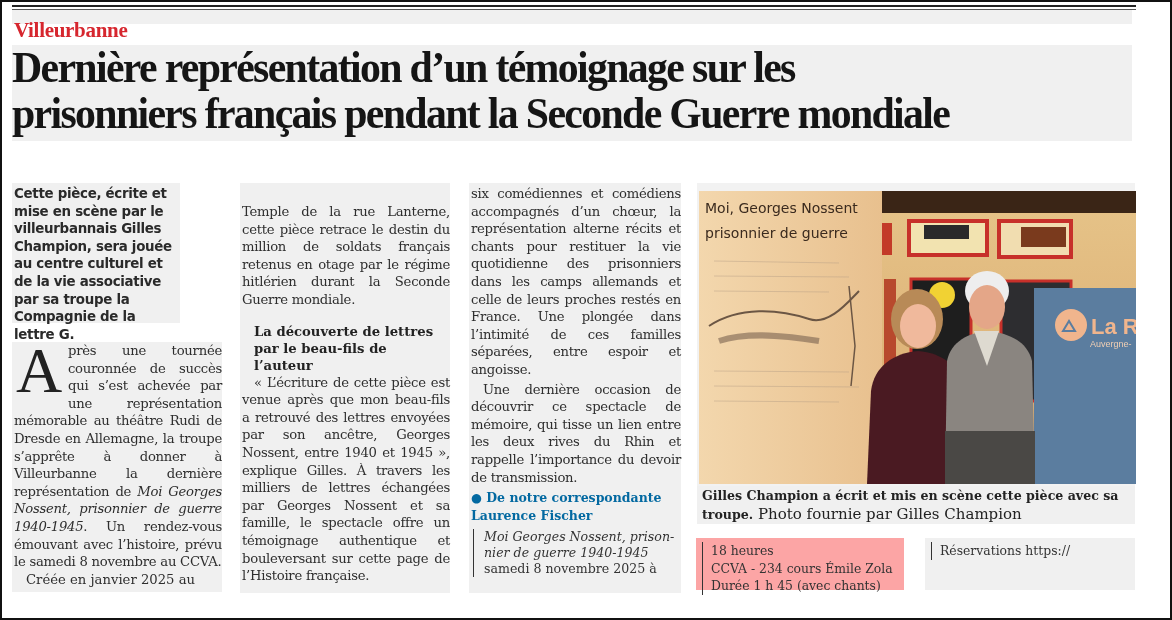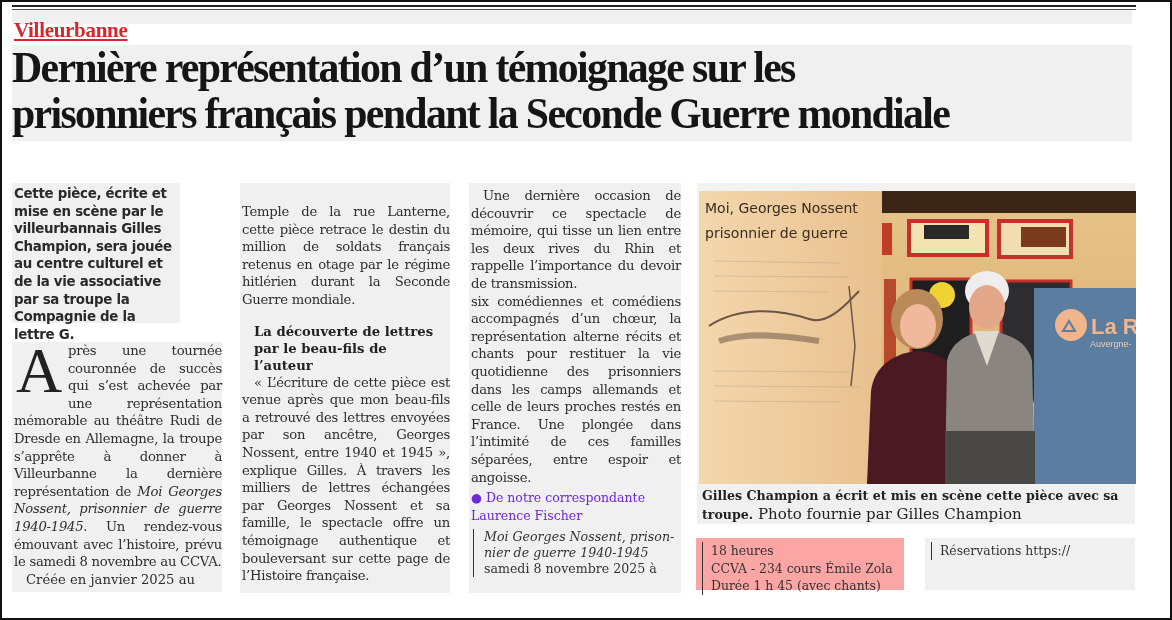--- a/index.html
+++ b/index.html
@@ -10,21 +10,21 @@
     position: absolute; left: 0; top: 0; width: 1172px; height: 620px;
     border: 2px solid #111; border-right-width: 2px;
   }
   .top-rule-1 { position: absolute; left: 12px; top: 5px; width: 1124px; height: 2px; background: #222; }
   .top-rule-2 { position: absolute; left: 12px; top: 9px; width: 1124px; height: 1px; background: #555; }
   .top-band { position: absolute; left: 12px; top: 10px; width: 1120px; height: 14px; background: #f0f0f0; }
 
   .section-label {
     position: absolute; left: 14px; top: 18px;
     font-family: "Liberation Serif", serif; font-weight: bold;
-    font-size: 21px; color: #d6262e; letter-spacing: -0.3px; text-decoration: underline;
+    font-size: 21px; color: #d6262e; letter-spacing: -0.3px;
   }
 
   .headline-band { position: absolute; left: 12px; top: 45px; width: 1120px; height: 96px; background: #f0f0f0; }
   .headline {
     position: absolute; left: 12px; top: 44px; width: 1140px;
     font-family: "Liberation Serif", serif; font-weight: bold;
     font-size: 45px; line-height: 46px; color: #151515; letter-spacing: -1.8px;
     transform: scaleX(0.93); transform-origin: left top;
   }
 
@@ -49,21 +49,21 @@
   .col3 { left: 469px; top: 183px; width: 212px; height: 410px; padding: 2px 0 0 2px; }
 
   .subhead {
     font-family: "DejaVu Serif", serif; font-weight: bold; font-size: 13.2px;
     line-height: 17px; color: #222; margin-top: 14px; padding-left: 12px;
   }
   .indent { text-indent: 12px; }
   .just { text-align: justify; letter-spacing: -0.25px; }
   em { font-style: italic; }
 
-  .byline { font-family: "DejaVu Serif", serif; font-weight: normal; font-size: 12.5px; line-height: 18px; color: #6d28d9; }
+  .byline { font-family: "DejaVu Serif", serif; font-weight: bold; font-size: 12.5px; line-height: 18px; color: #0369a1; }
   .infobox-left {
     border-left: 1.5px solid #333; padding-left: 10px; margin-left: 2px; margin-top: 4px;
     font-size: 12.6px; line-height: 16px; color: #333;
   }
 
   .photo {
     position: absolute; left: 699px; top: 191px; width: 437px; height: 293px; overflow: hidden;
     background: #e9c79c;
   }
   .photo-band { position: absolute; left: 697px; top: 183px; width: 438px; height: 306px; background: #f2f2f2; }
@@ -108,22 +108,22 @@
   <p class="t indent">Créée en janvier 2025 au</p>
 </div>
 
 <div class="col col2">
   <p class="t just">Temple de la rue Lanterne, cette pièce retrace le destin du million de soldats français retenus en otage par le régime hitlérien durant la Seconde Guerre mondiale.</p>
   <div class="subhead">La découverte de lettres par le beau-fils de l’auteur</div>
   <p class="t just indent">« L’écriture de cette pièce est venue après que mon beau-fils a retrouvé des lettres envoyées par son ancêtre, Georges Nossent, entre 1940 et 1945 », explique Gilles. À travers les milliers de lettres échangées par Georges Nossent et sa famille, le spectacle offre un témoignage authentique et bouleversant sur cette page de l’Histoire française.</p>
 </div>
 
 <div class="col col3">
+  <p class="t just">six comédiennes et comédiens accompagnés d’un chœur, la représentation alterne récits et chants pour restituer la vie quotidienne des prisonniers dans les camps allemands et celle de leurs proches restés en France. Une plongée dans l’intimité de ces familles séparées, entre espoir et angoisse.</p>
   <p class="t just indent" style="margin-top:2px">Une dernière occasion de découvrir ce spectacle de mémoire, qui tisse  un lien entre les deux rives du Rhin et rappelle l’importance du devoir de transmission.</p>
-  <p class="t just">six comédiennes et comédiens accompagnés d’un chœur, la représentation alterne récits et chants pour restituer la vie quotidienne des prisonniers dans les camps allemands et celle de leurs proches restés en France. Une plongée dans l’intimité de ces familles séparées, entre espoir et angoisse.</p>
   <div class="byline" style="margin-top:3px">
     <span>●</span>
     <span>De notre correspondante</span><br>
     <span>Laurence Fischer</span>
   </div>
   <div class="infobox-left">
     <em>Moi Georges Nossent, prison-</em><br>
     <em>nier de guerre 1940-1945</em><br>
     <span>samedi 8 novembre 2025 à</span>
   </div>

